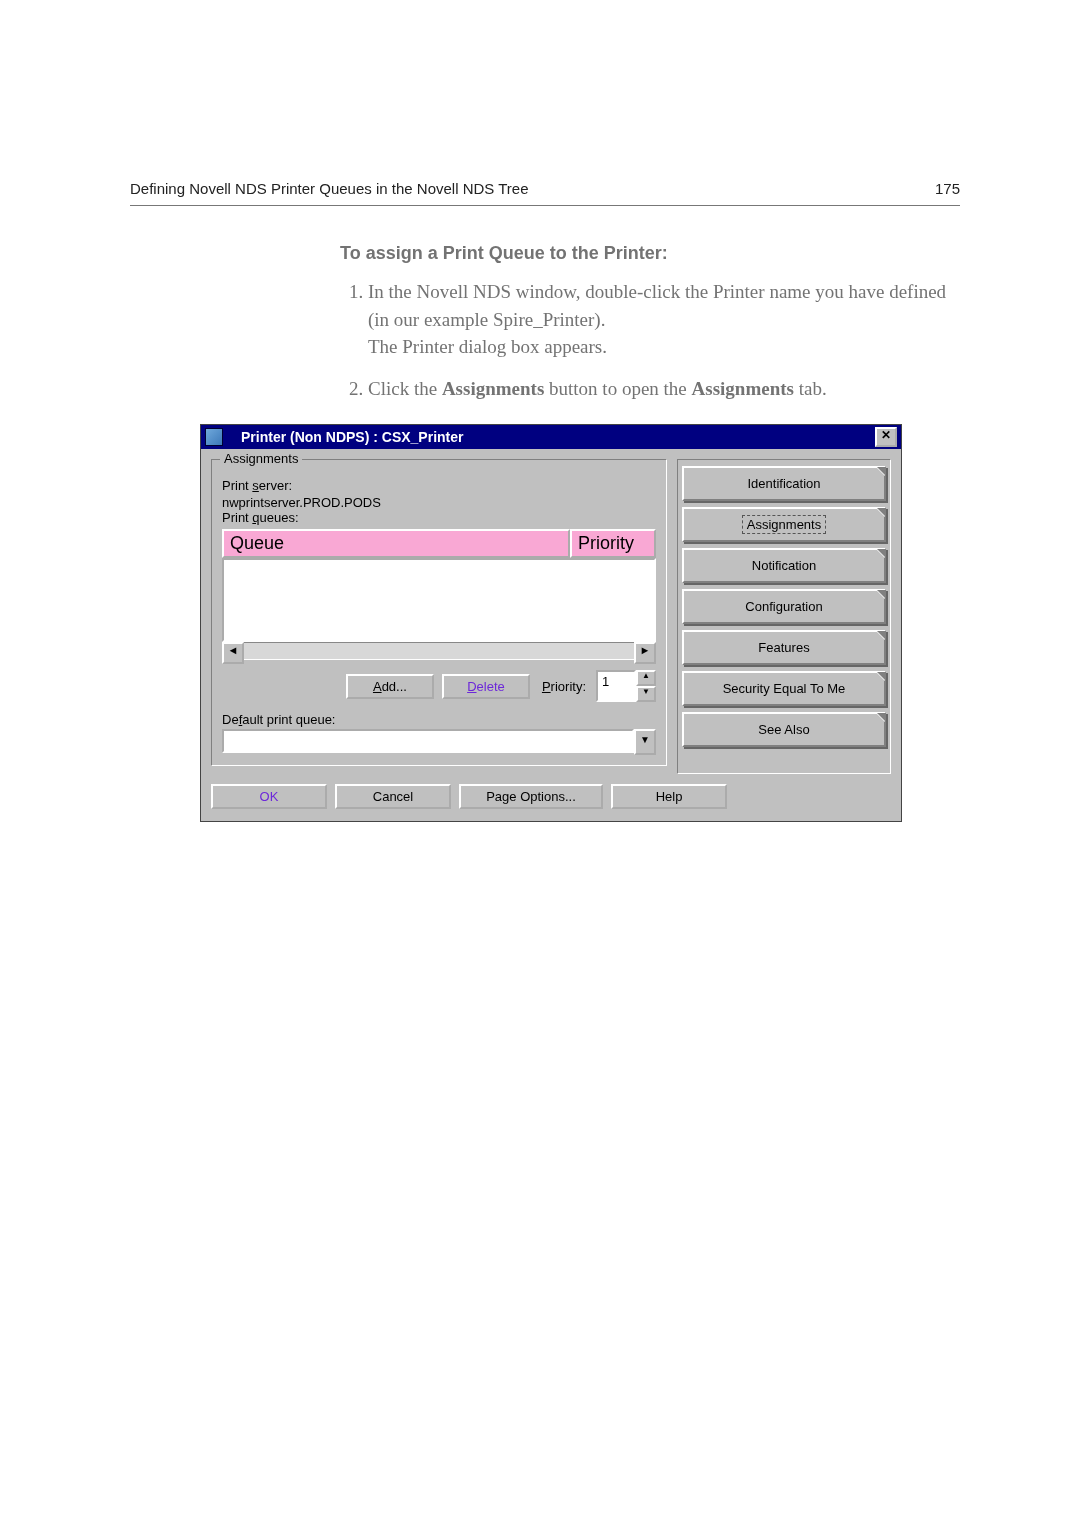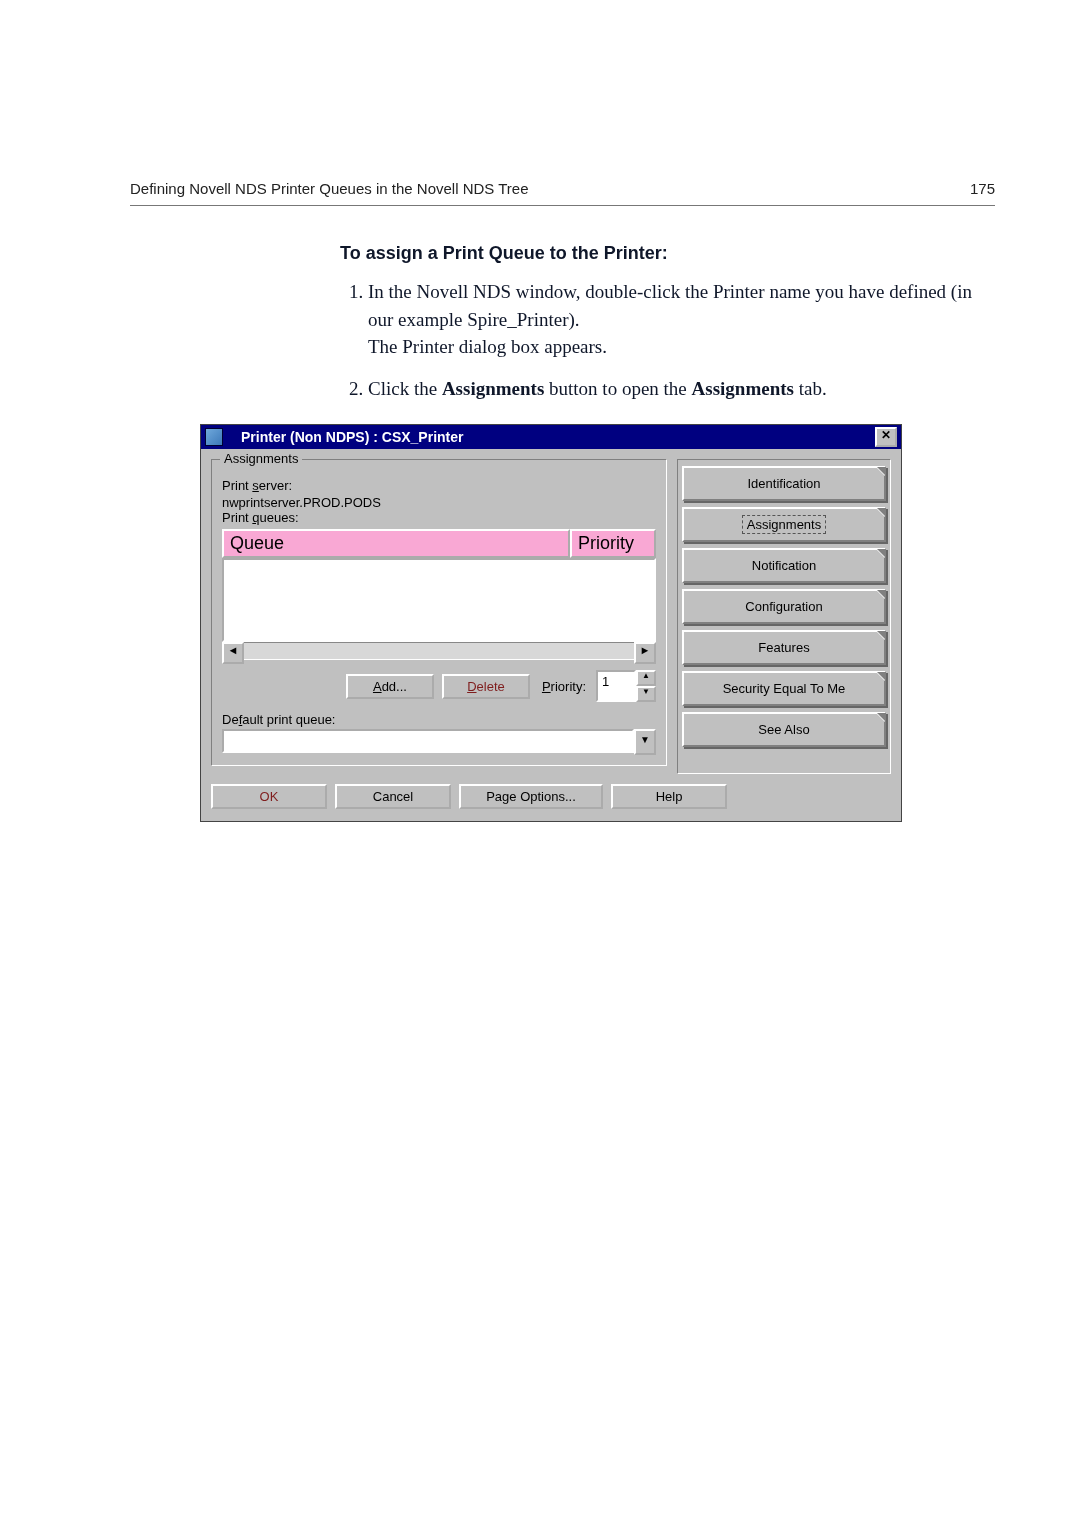--- a/index.html
+++ b/index.html
@@ -5,36 +5,36 @@
   body {
     margin: 0;
     padding: 0;
     background: #ffffff;
     font-family: "Times New Roman", Georgia, serif;
     width: 1080px;
     height: 1528px;
     position: relative;
   }
   .page {
-    padding: 180px 85px 60px 130px;
+    padding: 180px 120px 60px 130px;
   }
   .header-row {
     display: flex;
     justify-content: space-between;
     font-family: Arial, Helvetica, sans-serif;
     font-size: 15px;
     color: #222;
     border-bottom: 1px solid #777;
     padding-bottom: 8px;
     margin-bottom: 34px;
   }
   .content-block {
     margin-left: 210px;
     font-size: 19px;
-    color: #0f172a;
+    color: #737373;
     line-height: 1.45;
   }
   .content-block h4 {
     font-family: Arial, Helvetica, sans-serif;
     font-weight: bold;
     font-size: 18px;
     margin: 0 0 12px 0;
   }
   .content-block ol {
     margin: 0;
@@ -151,21 +151,21 @@
     justify-content: flex-end;
   }
   .win-btn {
     background: #c0c0c0;
     border: 2px outset #fff;
     padding: 3px 14px;
     font-size: 13px;
     min-width: 56px;
     text-align: center;
   }
-  .win-btn.disabled { color: #7f1d1d; }
+  .win-btn.disabled { color: #6d28d9; }
   .pri-label { margin: 0 2px 0 4px; }
   .spin-wrap { display: flex; }
   .spin-input {
     width: 28px;
     background: #fff;
     border: 2px inset #fff;
     padding: 2px 4px;
     font-size: 13px;
   }
   .spin-btns { display: flex; flex-direction: column; }

